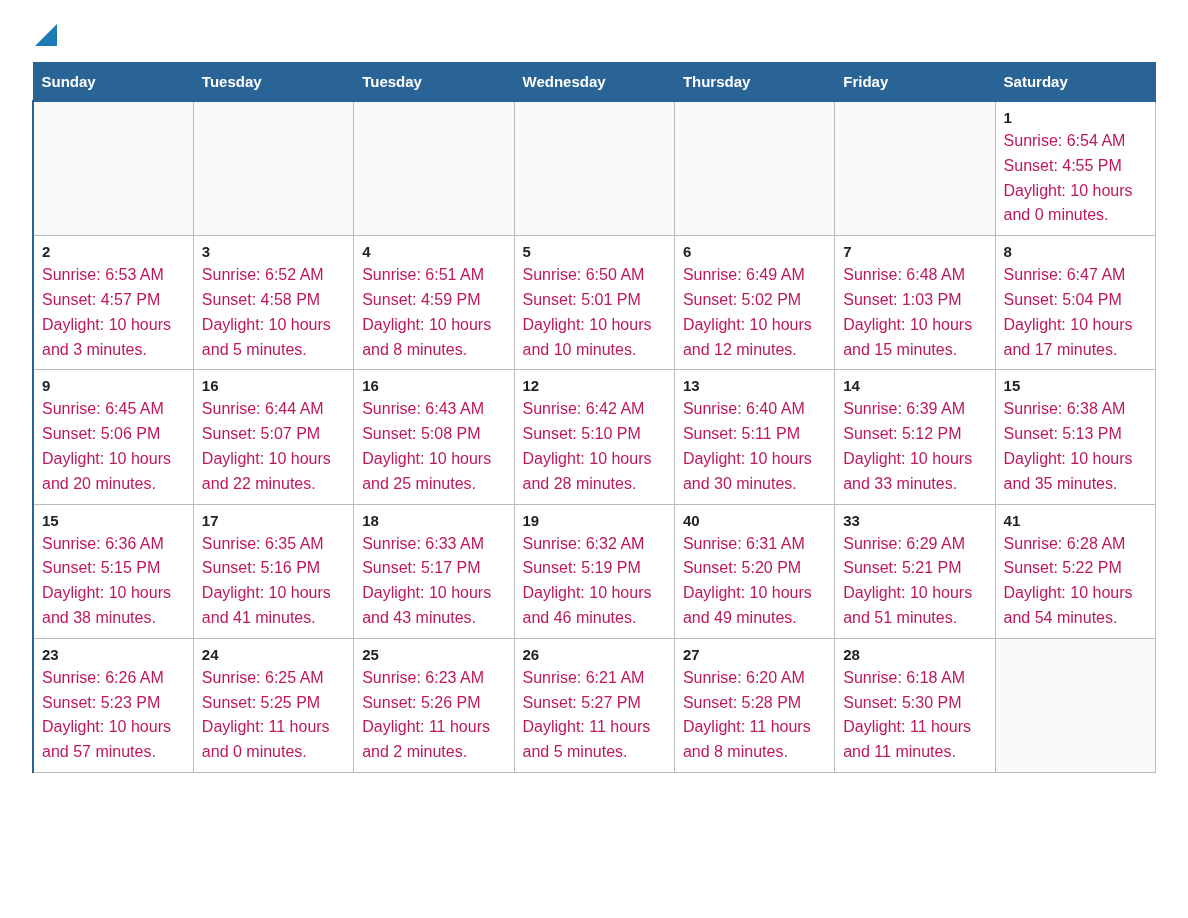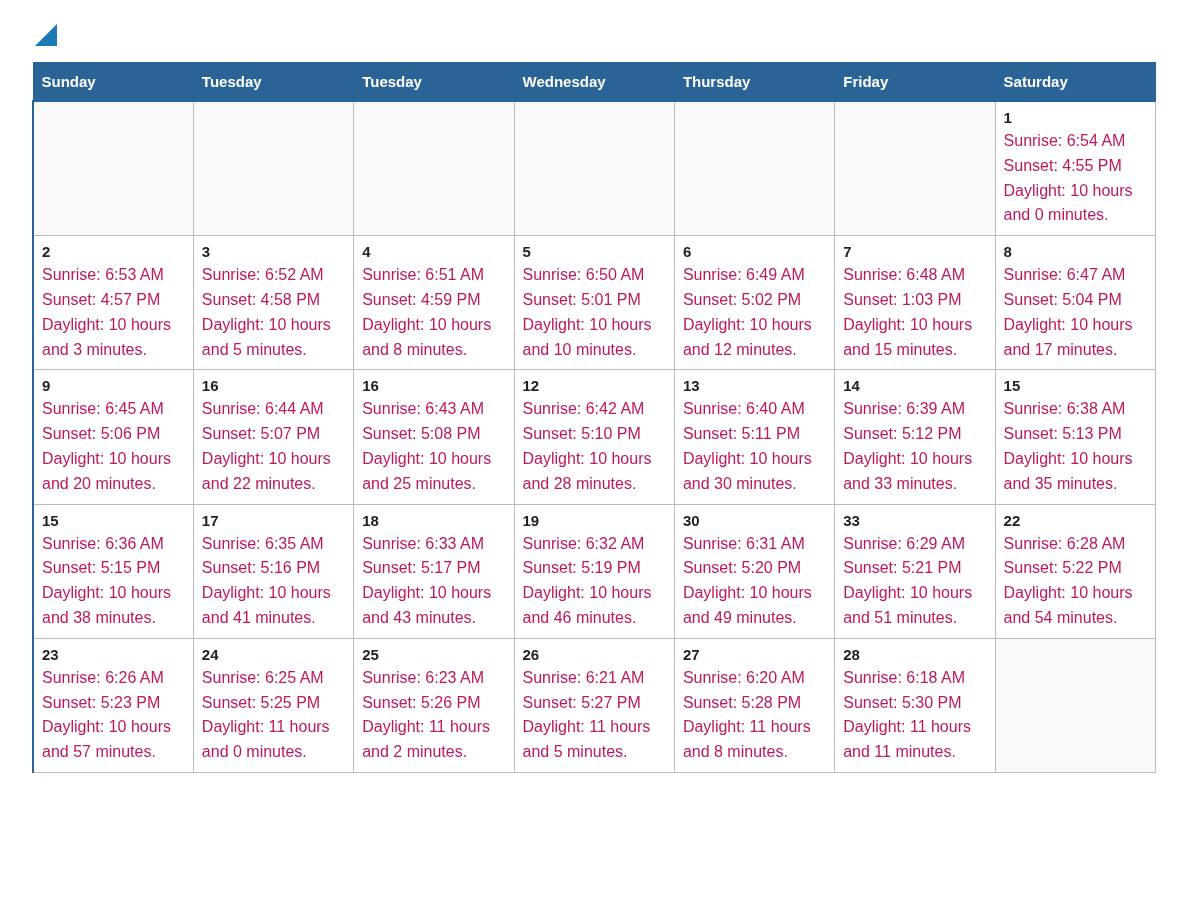--- a/index.html
+++ b/index.html
@@ -246,33 +246,33 @@
 Sunset: 5:17 PM
 Daylight: 10 hours and 43 minutes.</div>
         </td>
         <td>
           <span class="day-num">19</span>
           <div class="day-info">Sunrise: 6:32 AM
 Sunset: 5:19 PM
 Daylight: 10 hours and 46 minutes.</div>
         </td>
         <td>
-          <span class="day-num">30</span>
+          <span class="day-num">40</span>
           <div class="day-info">Sunrise: 6:31 AM
 Sunset: 5:20 PM
 Daylight: 10 hours and 49 minutes.</div>
         </td>
         <td>
           <span class="day-num">33</span>
           <div class="day-info">Sunrise: 6:29 AM
 Sunset: 5:21 PM
 Daylight: 10 hours and 51 minutes.</div>
         </td>
         <td>
-          <span class="day-num">22</span>
+          <span class="day-num">41</span>
           <div class="day-info">Sunrise: 6:28 AM
 Sunset: 5:22 PM
 Daylight: 10 hours and 54 minutes.</div>
         </td>
       </tr>
       <tr>
         <td>
           <span class="day-num">23</span>
           <div class="day-info">Sunrise: 6:26 AM
 Sunset: 5:23 PM

